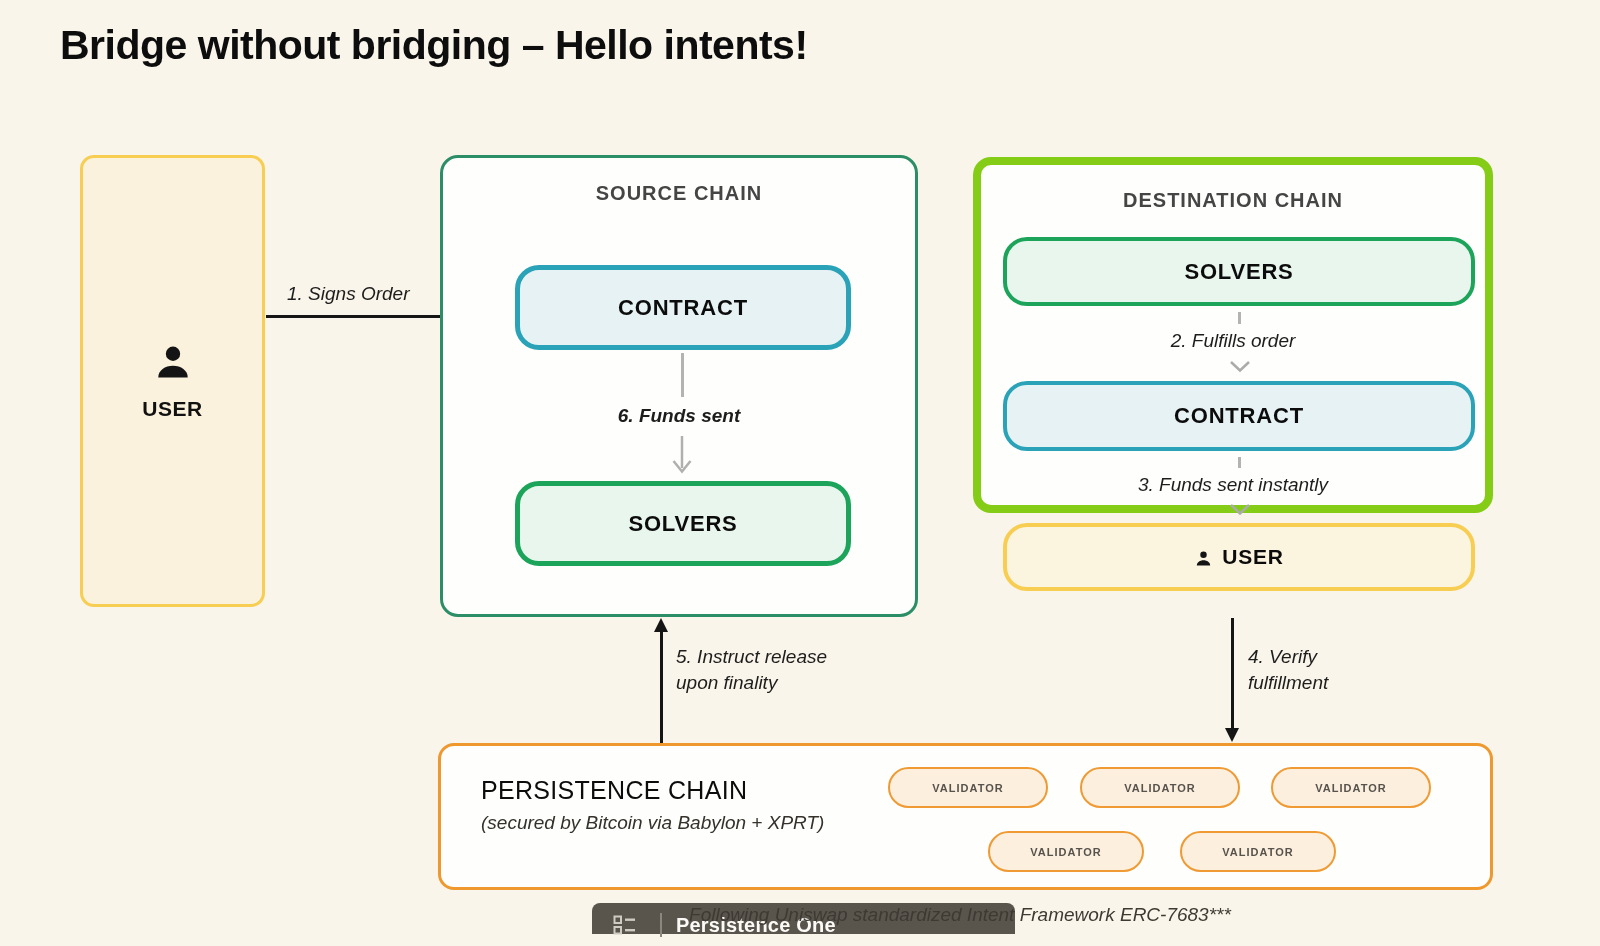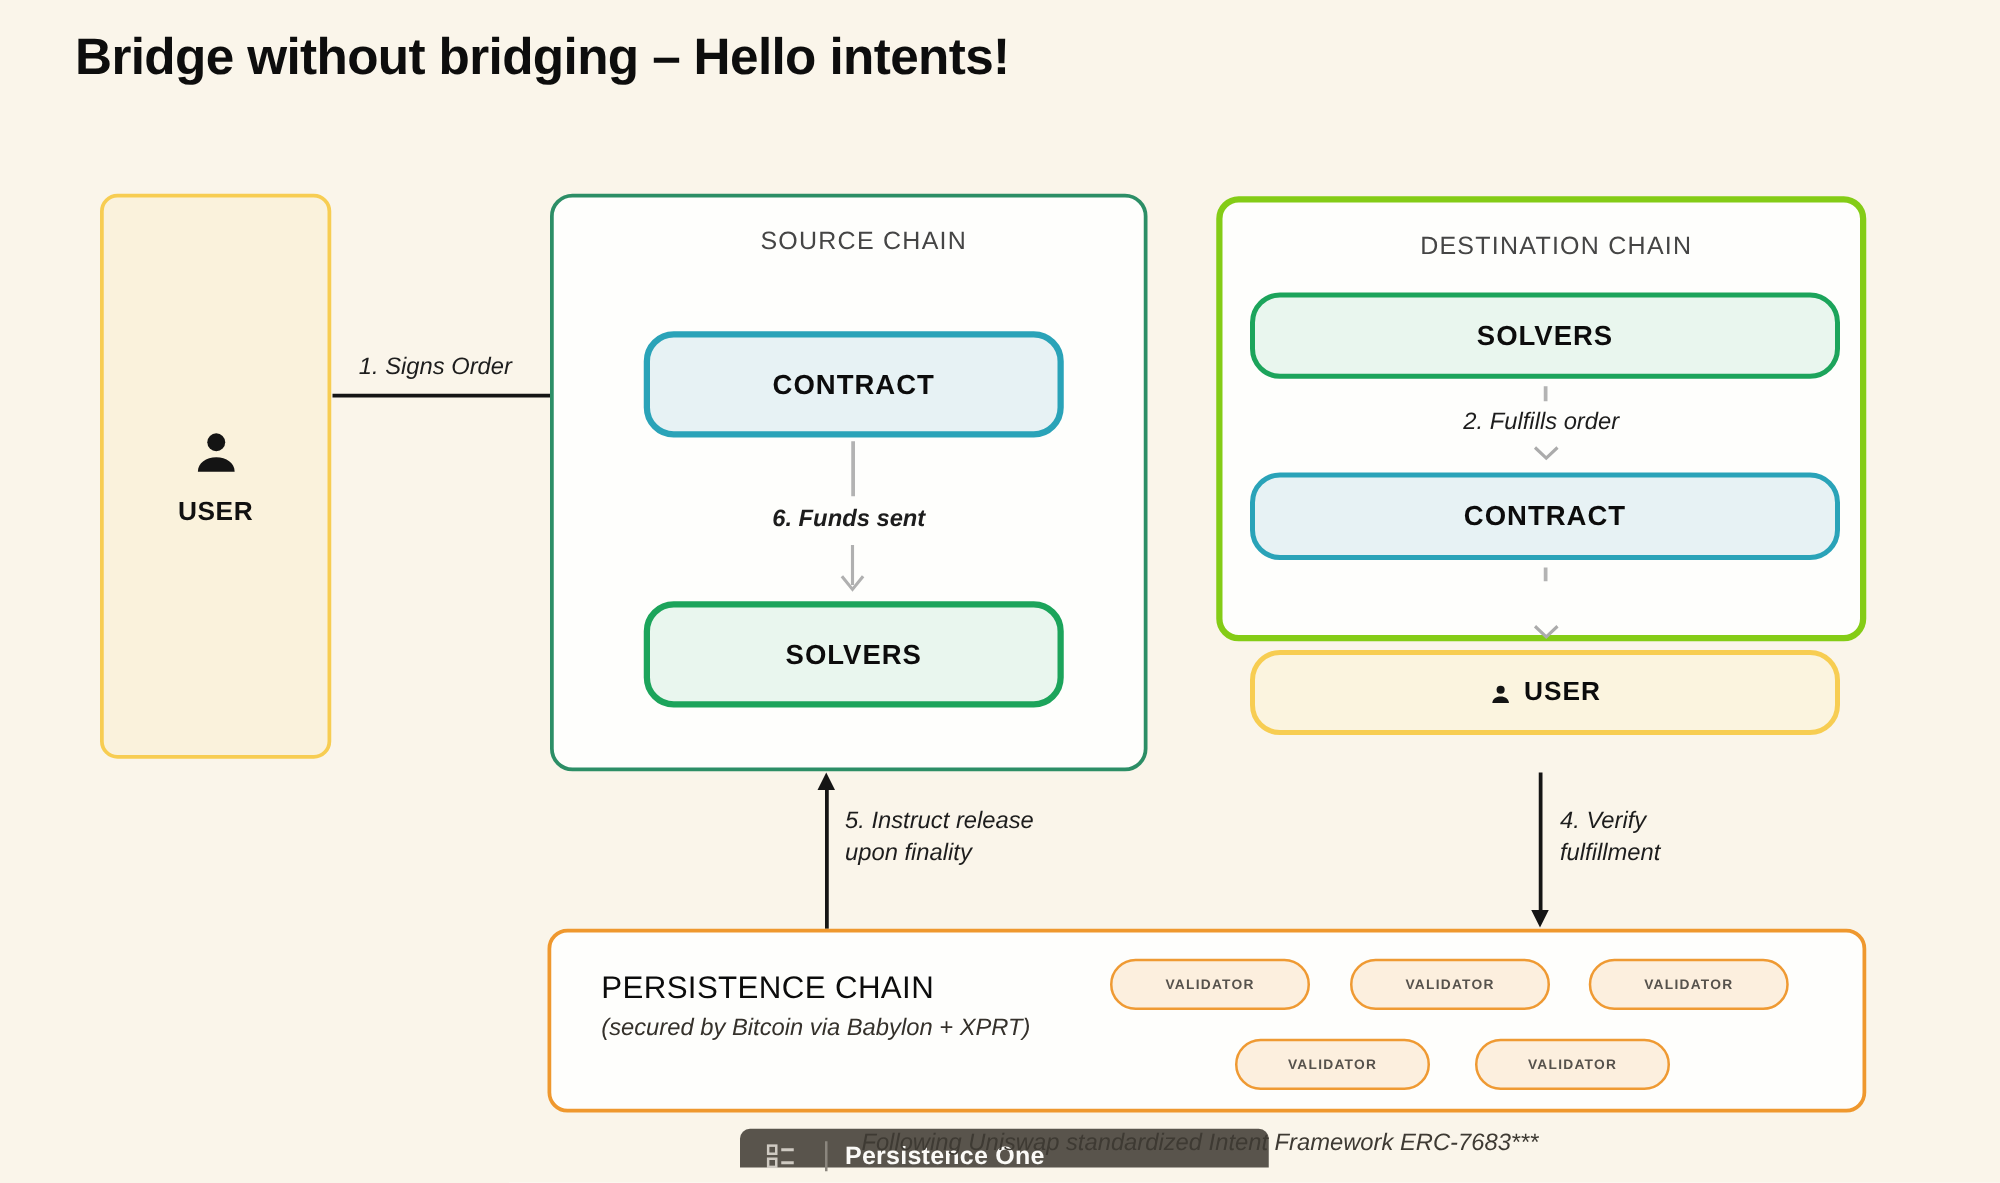--- a/index.html
+++ b/index.html
@@ -11,23 +11,23 @@
 
   
   .user-panel { position:absolute; left:80px; top:155px; width:185px; height:452px;
     background:#FAF2DC; border:3px solid #F7CD52; border-radius:14px;
     display:flex; flex-direction:column; align-items:center; justify-content:center; gap:10px; }
   .user-panel .user-label { font-size:21px; font-weight:800; color:#111; letter-spacing:0.5px; }
 
   
   .chain { position:absolute; background:#FEFEFC; border-radius:18px; }
   .chain.source { left:440px; top:155px; width:478px; height:462px; border:3px solid #2C8E66; }
-  .chain.dest   { left:973px; top:157px; width:520px; height:356px; border:5px solid #84cc16; }
-  .chain-title { position:absolute; left:12px; top:24px; width:100%; text-align:center;
-    font-size:20px; font-weight:400; letter-spacing:1px; color:#454545; }
+  .chain.dest   { left:973px; top:157px; width:520px; height:356px; border:8px solid #84cc16; }
+  .chain-title { position:absolute; left:0; top:24px; width:100%; text-align:center;
+    font-size:20px; font-weight:700; letter-spacing:1px; color:#454545; }
 
   
   .node { position:absolute; display:flex; align-items:center; justify-content:center; gap:9px;
     font-weight:800; font-size:22px; letter-spacing:0.8px; color:#0C0C0C; border-radius:24px; }
   .node.teal5   { border:5px solid #2AA3B8; background:#E7F2F4; }
   .node.green5  { border:5px solid #1CA45B; background:#E9F6EE; }
   .node.teal4   { border:4px solid #2AA3B8; background:#E7F2F4; }
   .node.green4  { border:4px solid #1CA45B; background:#E9F6EE; }
   .node.yellow4 { border:4px solid #F7CD52; background:#FBF4DF; }
 
@@ -117,20 +117,21 @@
       <svg width="22" height="13" viewBox="0 0 22 13" fill="none">
         <path d="M2 2 L11 10.5 L20 2" stroke="#ABABAB" stroke-width="2.5"></path>
       </svg>
     </span>
 
     <div class="node teal4" style="left:22px; top:216px; width:472px; height:70px;">
       <span>CONTRACT</span>
     </div>
 
     <div class="vdash" style="left:257px; top:292px; height:11px;"></div>
+    <div class="it center-lbl" style="top:309px;">3. Funds sent instantly</div>
     <span class="gline" style="left:248px; top:337px;">
       <svg width="22" height="13" viewBox="0 0 22 13" fill="none">
         <path d="M2 2 L11 10.5 L20 2" stroke="#ABABAB" stroke-width="2.5"></path>
       </svg>
     </span>
 
     <div class="node yellow4" style="left:22px; top:358px; width:472px; height:68px; font-size:21px;">
       <span>
         <svg width="19" height="19" viewBox="0 0 24 24" fill="#141414" style="display:block; margin-top:2px;">
           <circle cx="12" cy="7.3" r="4.1"></circle>

